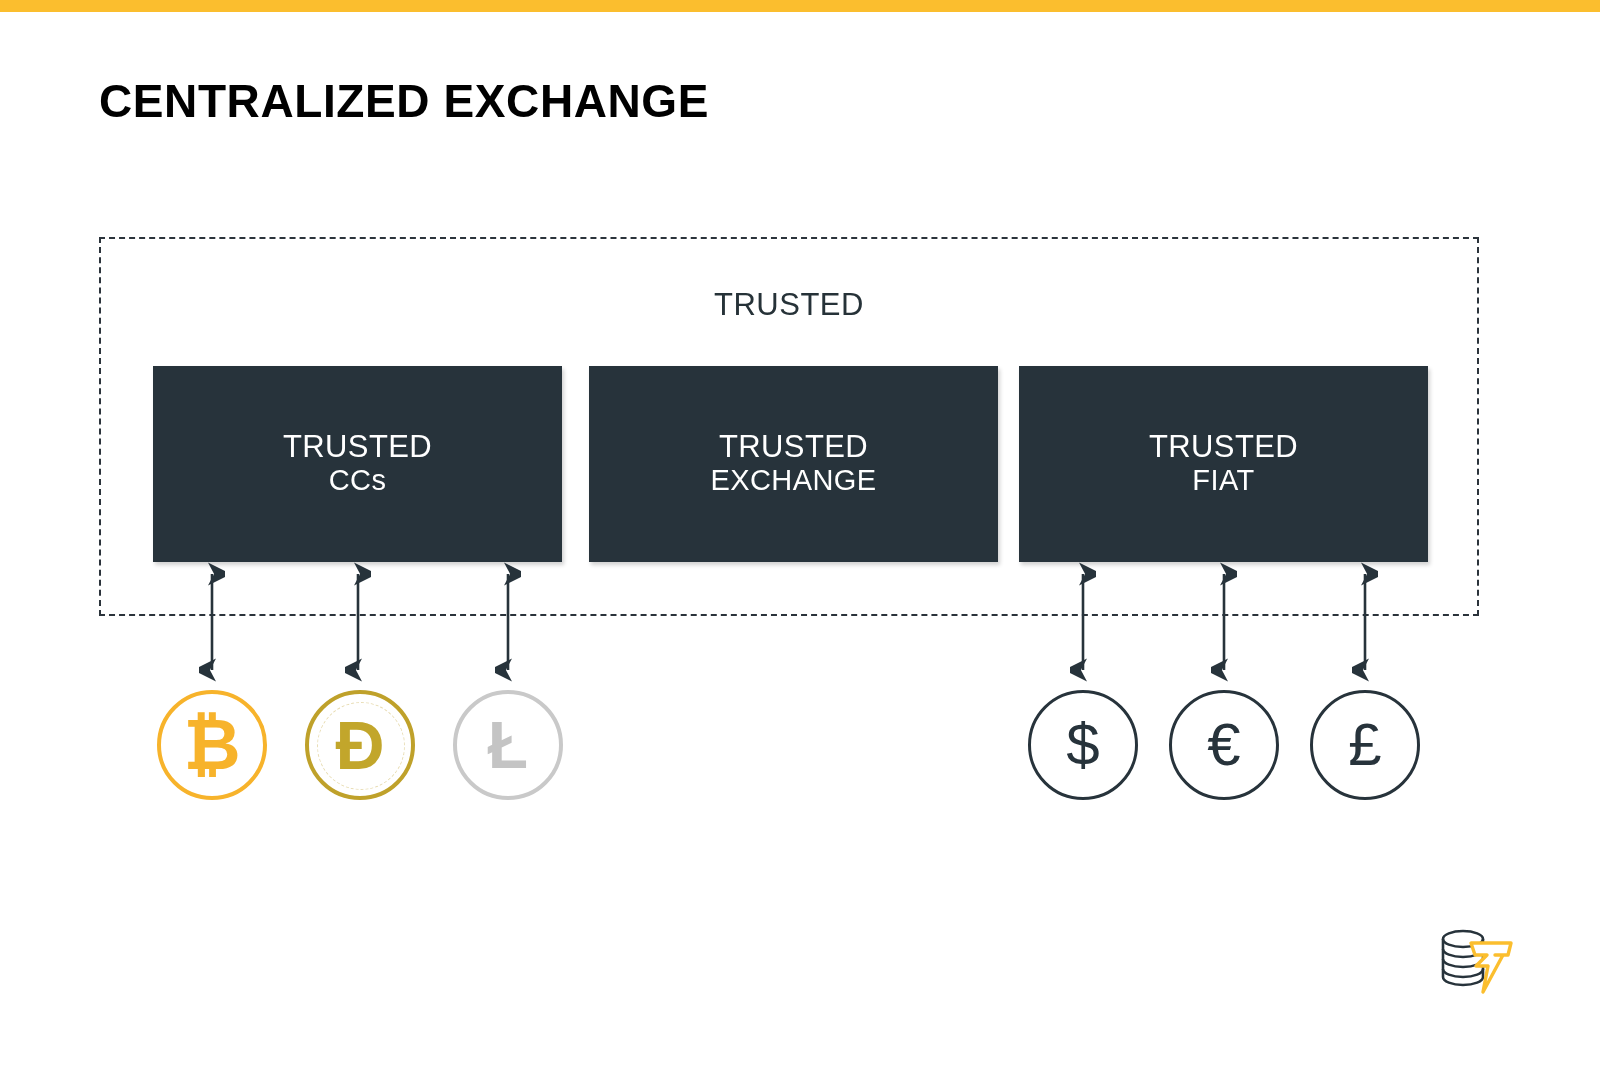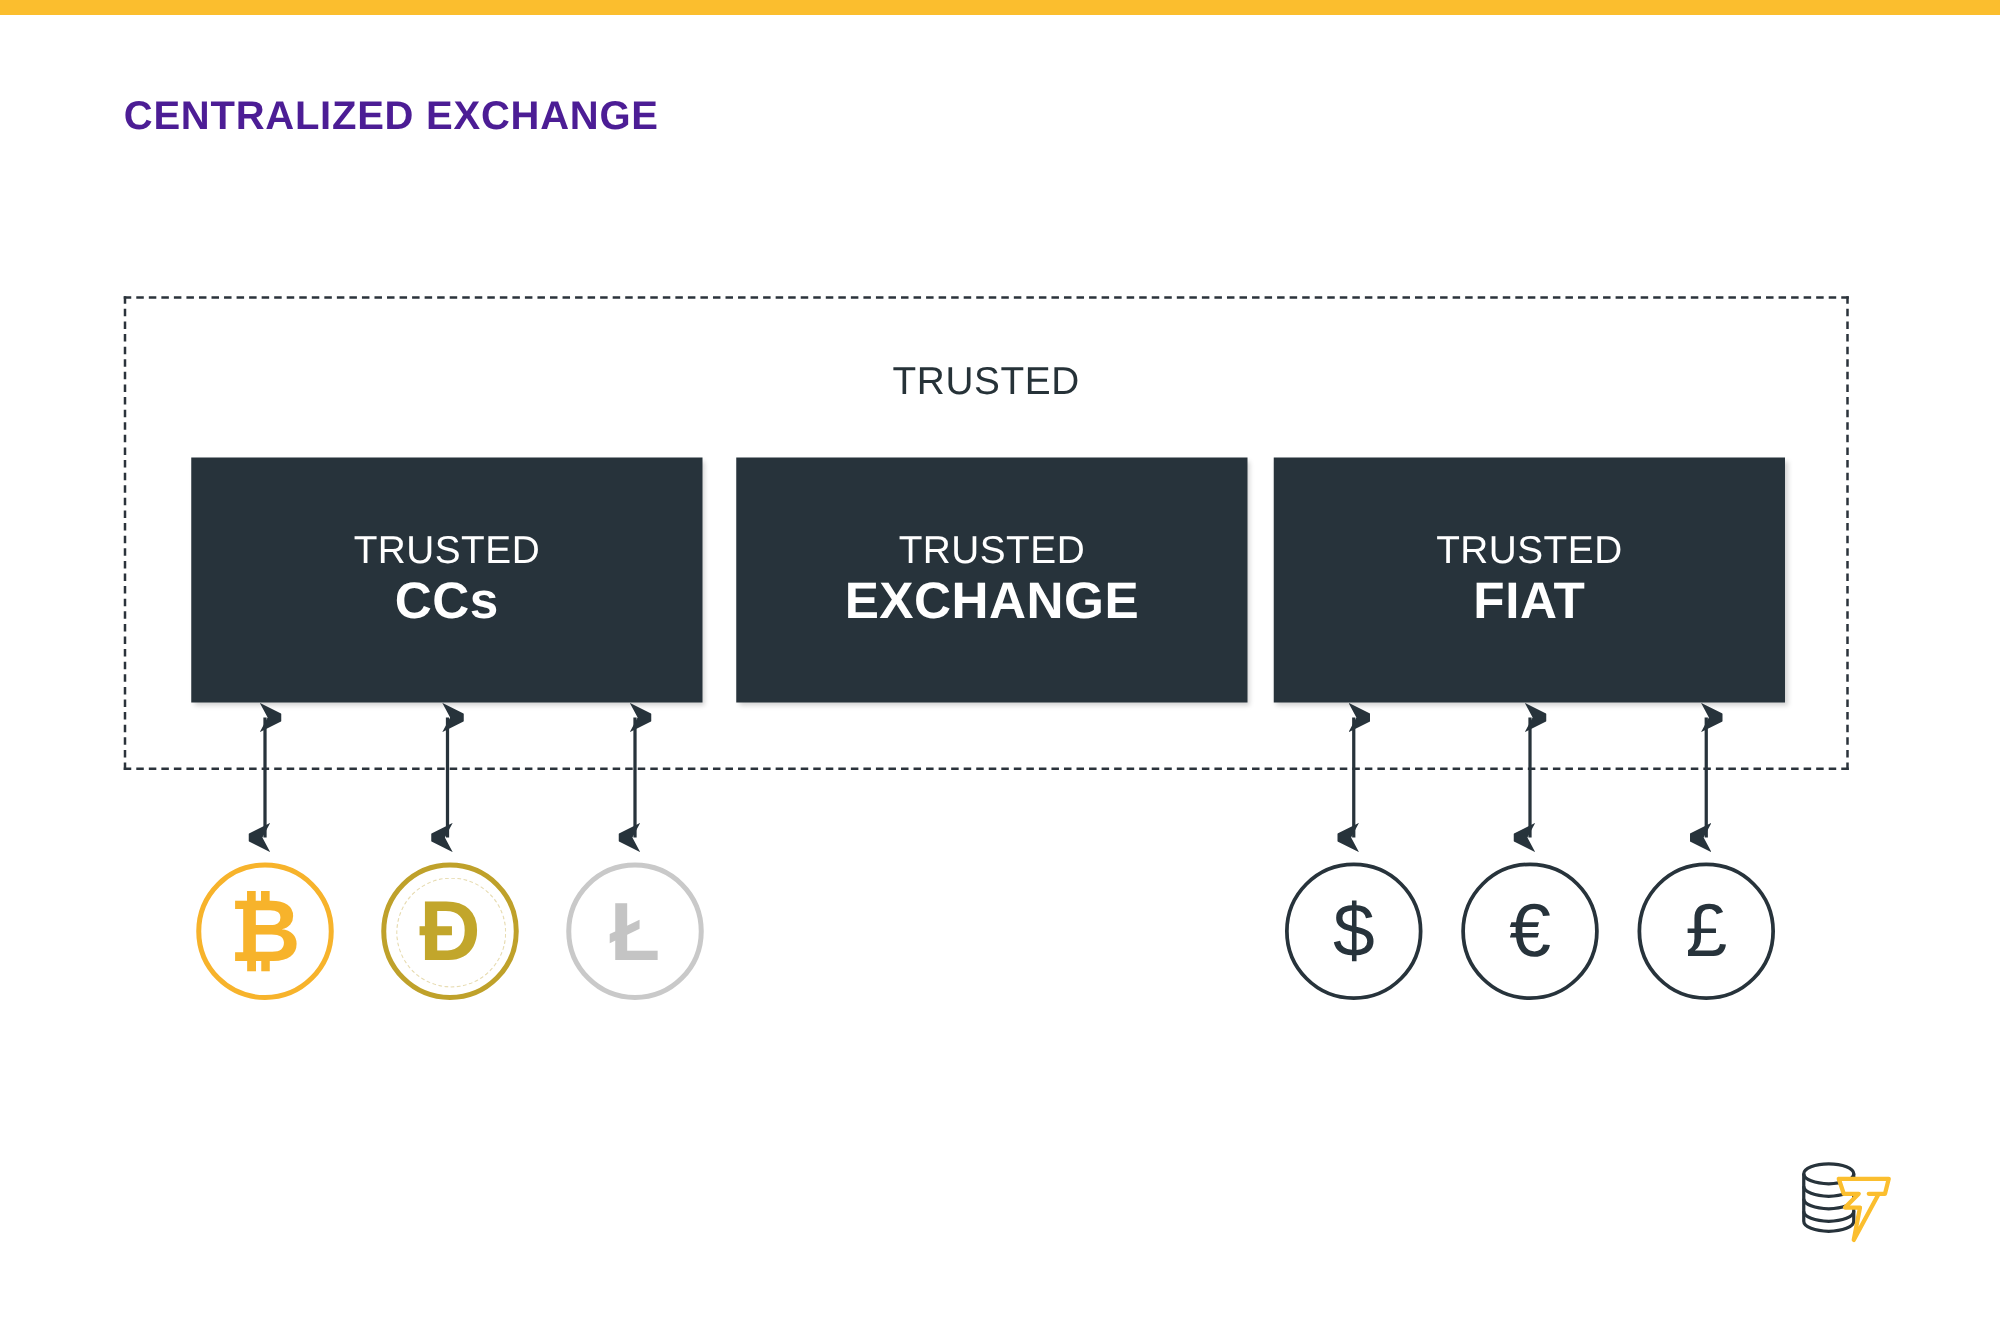--- a/index.html
+++ b/index.html
@@ -23,24 +23,24 @@
     width: 1600px;
     height: 12px;
     background: #fbbe2e;
   }
 
   
   .page-title {
     position: absolute;
     left: 99px;
     top: 74px;
-    font-size: 32px;
+    font-size: 46px;
     font-weight: 700;
     letter-spacing: 0.6px;
-    color: #4c1d95;
+    color: #000000;
     font-family: "Liberation Sans", sans-serif;
     white-space: nowrap;
   }
 
   
   .trusted-zone {
     position: absolute;
     left: 99px;
     top: 237px;
     width: 1380px;
@@ -78,22 +78,22 @@
   .box-markets { left: 589px;  width: 409px; }
   .box-fiat    { left: 1019px; width: 409px; }
 
   .box-line1 {
     font-size: 31px;
     font-weight: 300;
     letter-spacing: 0.4px;
     line-height: 1.08;
   }
   .box-line2 {
-    font-size: 41px;
-    font-weight: 700;
+    font-size: 29px;
+    font-weight: 400;
     letter-spacing: 0.4px;
     line-height: 1.16;
   }
 
   
   .arrow {
     position: absolute;
     width: 26px;
     height: 120px;
   }

